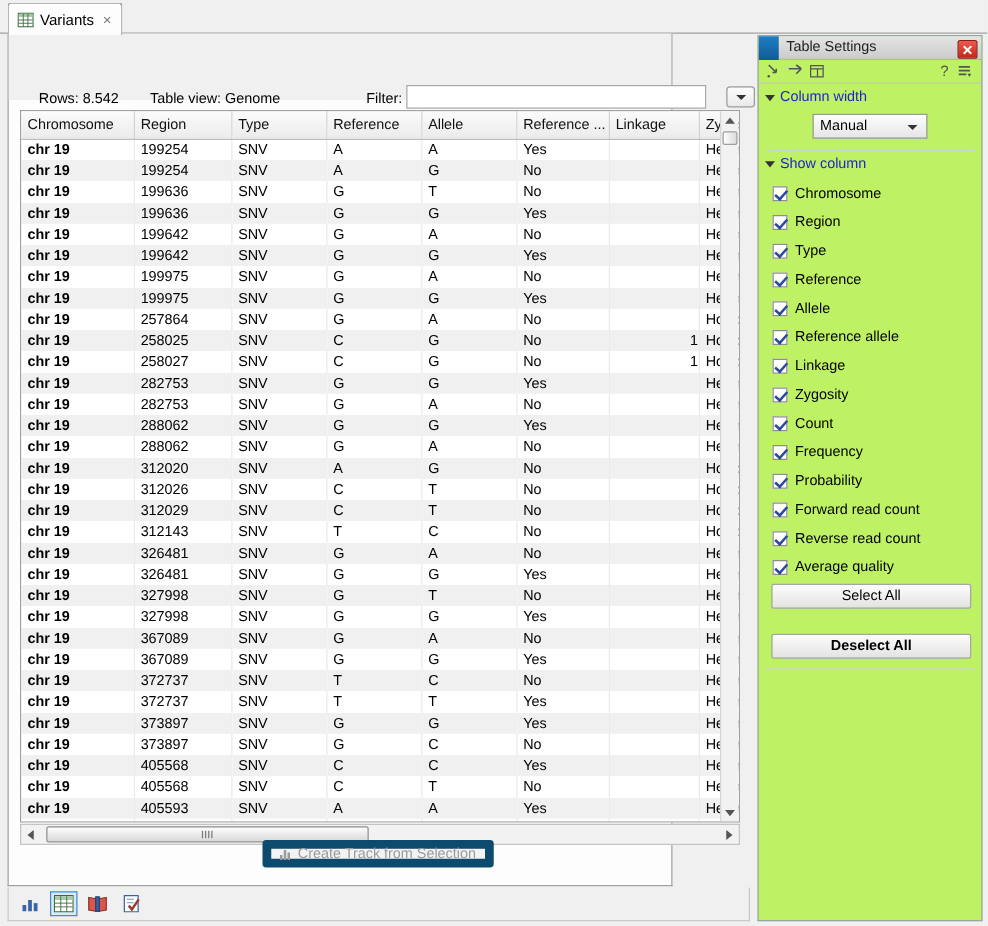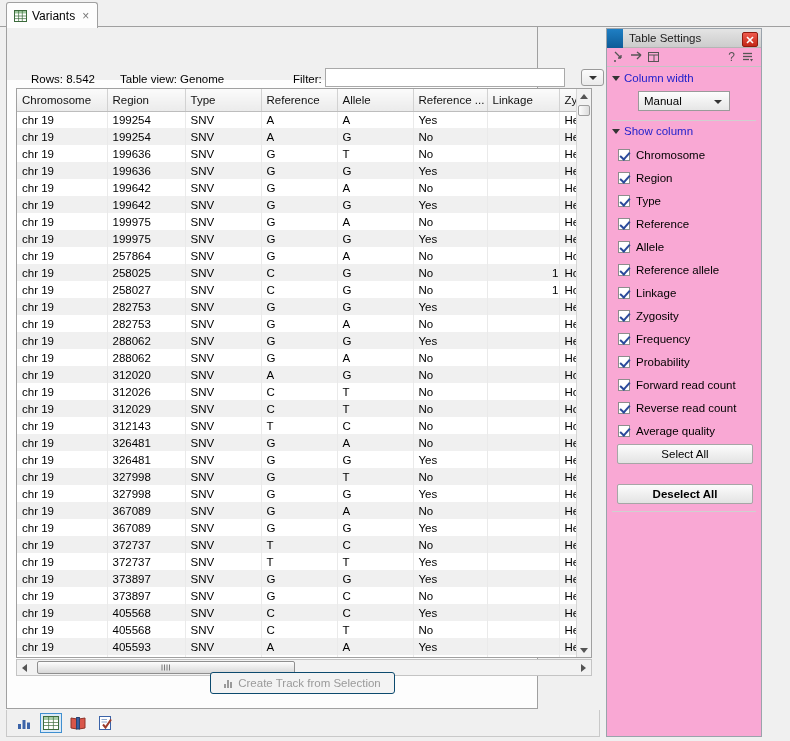--- a/index.html
+++ b/index.html
@@ -89,21 +89,21 @@
   table.variants td {
     height: 17px; font-size: 11.5px; padding: 0 0 0 5px;
     border-right: 1px solid #eaeaea;
     white-space: nowrap; overflow: hidden; box-sizing: border-box; color:#000;
   }
   table.variants tr.odd td { background: #ffffff; }
   table.variants tr.even td { background: #f0f0f0; }
   td.num { text-align: right; padding: 0 6px 0 0; }
 
   
-  .c-chrom { width: 90px; }
+  .c-chrom { width: 90px; font-weight: bold; }
   .c-region { width: 78px; }
   .c-type { width: 76px; }
   .c-ref { width: 76px; }
   .c-allele { width: 76px; }
   .c-refallele { width: 74px; }
   .c-linkage { width: 72px; }
   .c-zygosity { width: 50px; }
 
   
   .vscroll {
@@ -142,41 +142,41 @@
     background: linear-gradient(to bottom,#fdfdfd,#d8d8d8);
     border: 1px solid #8f8f8f; border-radius: 2px; box-sizing: border-box;
     display: flex; align-items: center; justify-content: center;
     font-size: 9px; color: #666; letter-spacing: 0px;
   }
 
   
   .create-track-btn {
     position: absolute; left: 203px; top: 645px; width: 185px; height: 22px;
     box-sizing: border-box;
-    background: #f3f3f3; border: 1px solid #0c4a6e; border-radius: 3px;
+    background: #f3f3f3; border: 7px solid #0c4a6e; border-radius: 3px;
     display: flex; align-items: center; justify-content: center; gap: 6px;
     color: #9a9a9a; font-size: 11.5px;
   }
   .bars-icon { display: inline-flex; align-items: flex-end; gap: 1px; height: 9px; }
   .bars-icon i { display: block; width: 2px; background: #9a9a9a; }
 
   
   .bottombar {
     position: absolute; left: 6px; top: 710px; width: 594px; height: 27px;
     background: #f0f0f0; border: 1px solid #c9c9c9; border-top: none;
     box-sizing: border-box; display: flex; align-items: center; padding-left: 6px; gap: 5px;
   }
   .vm-btn { width: 22px; height: 20px; display: flex; align-items: center; justify-content: center;
             box-sizing: border-box; border: 1px solid transparent; }
   .vm-btn.active { border: 1px solid #3f8fd0; background: #dbeaf7; }
 
   
   .sidepanel {
-    position: absolute; left: 606px; top: 28px; width: 156px; height: 709px;
-    background: #f9a8d4; border: 1px solid #9aa3ab; box-sizing: border-box;
+    position: absolute; left: 606px; top: 28px; width: 180px; height: 709px;
+    background: #bef264; border: 1px solid #9aa3ab; box-sizing: border-box;
   }
   .sp-title {
     position: absolute; left: 0; top: 0; width: 100%; height: 19px;
     background: linear-gradient(to bottom,#e4e4e4,#cccccc);
     border-bottom: 1px solid #b5b5b5; box-sizing: border-box;
     display: flex; align-items: center;
   }
   .sp-accent { width: 16px; height: 19px; background: linear-gradient(to bottom,#1f7fc4,#0d5b97); }
   .sp-title-text { margin-left: 6px; font-size: 11.5px; color: #222; }
   .sp-close {
@@ -780,20 +780,24 @@
           <div class="chk-row">
             <span class="chk-box checked"></span>
             <span class="chk-label">Linkage</span>
           </div>
           <div class="chk-row">
             <span class="chk-box checked"></span>
             <span class="chk-label">Zygosity</span>
           </div>
           <div class="chk-row">
             <span class="chk-box checked"></span>
+            <span class="chk-label">Count</span>
+          </div>
+          <div class="chk-row">
+            <span class="chk-box checked"></span>
             <span class="chk-label">Frequency</span>
           </div>
           <div class="chk-row">
             <span class="chk-box checked"></span>
             <span class="chk-label">Probability</span>
           </div>
           <div class="chk-row">
             <span class="chk-box checked"></span>
             <span class="chk-label">Forward read count</span>
           </div>

